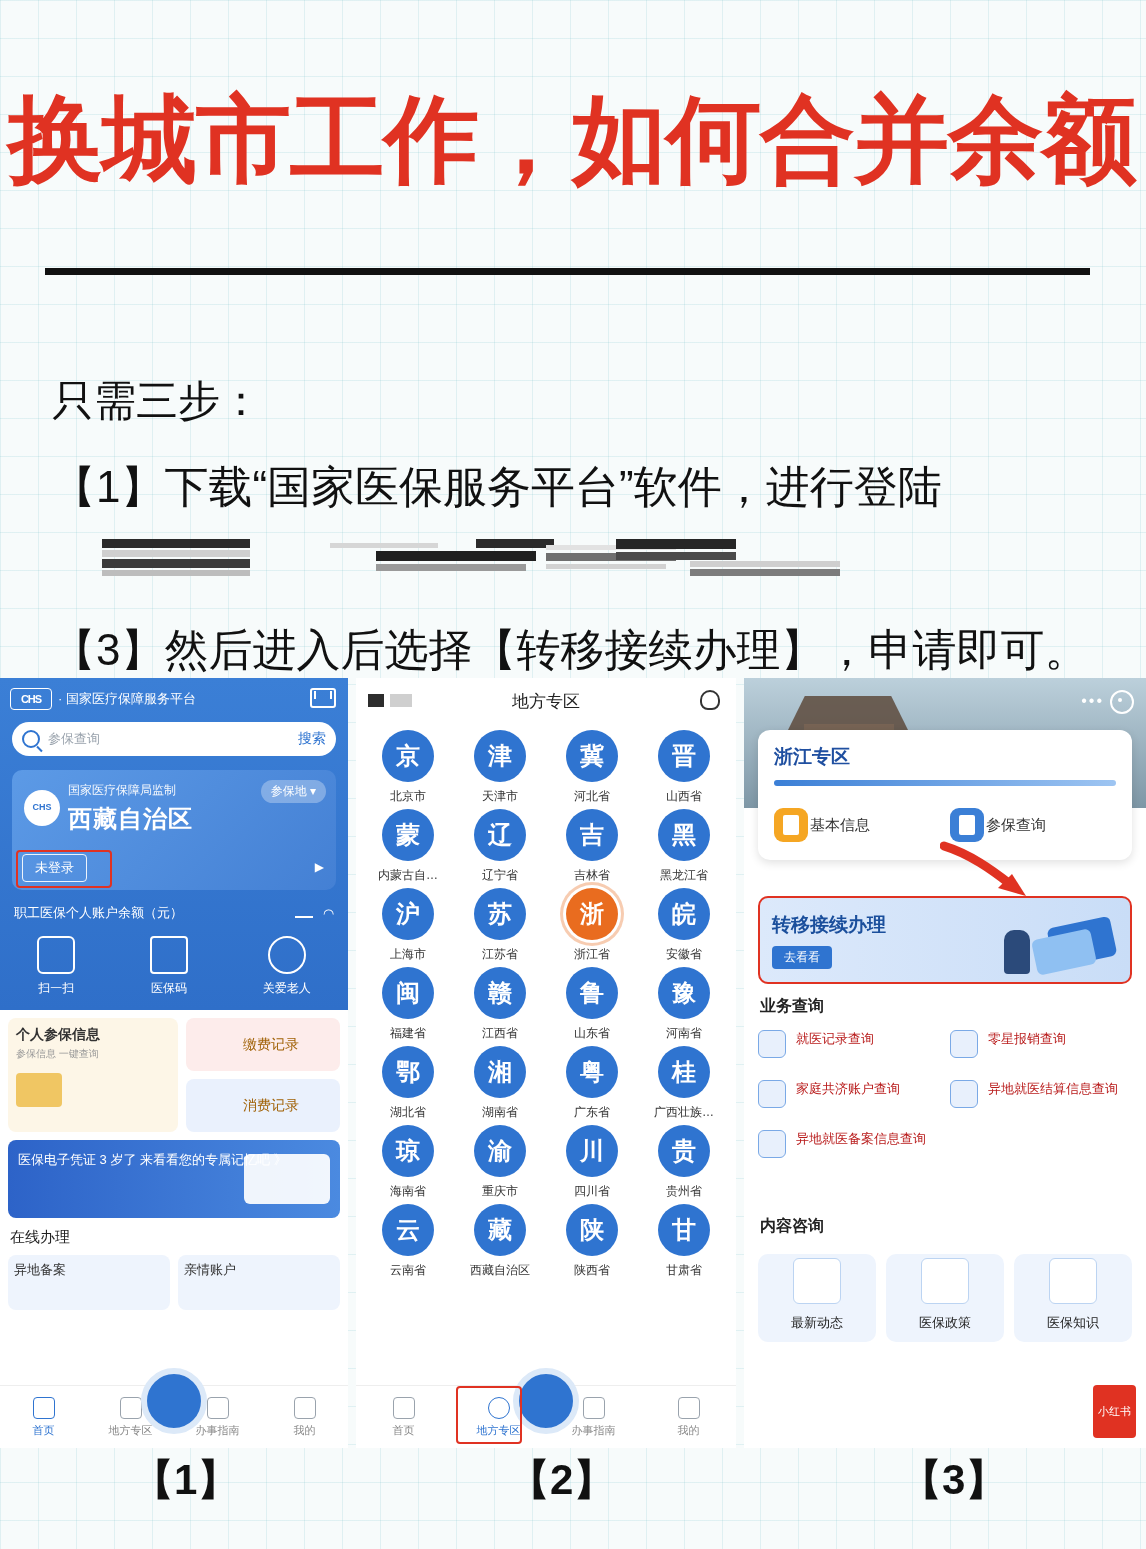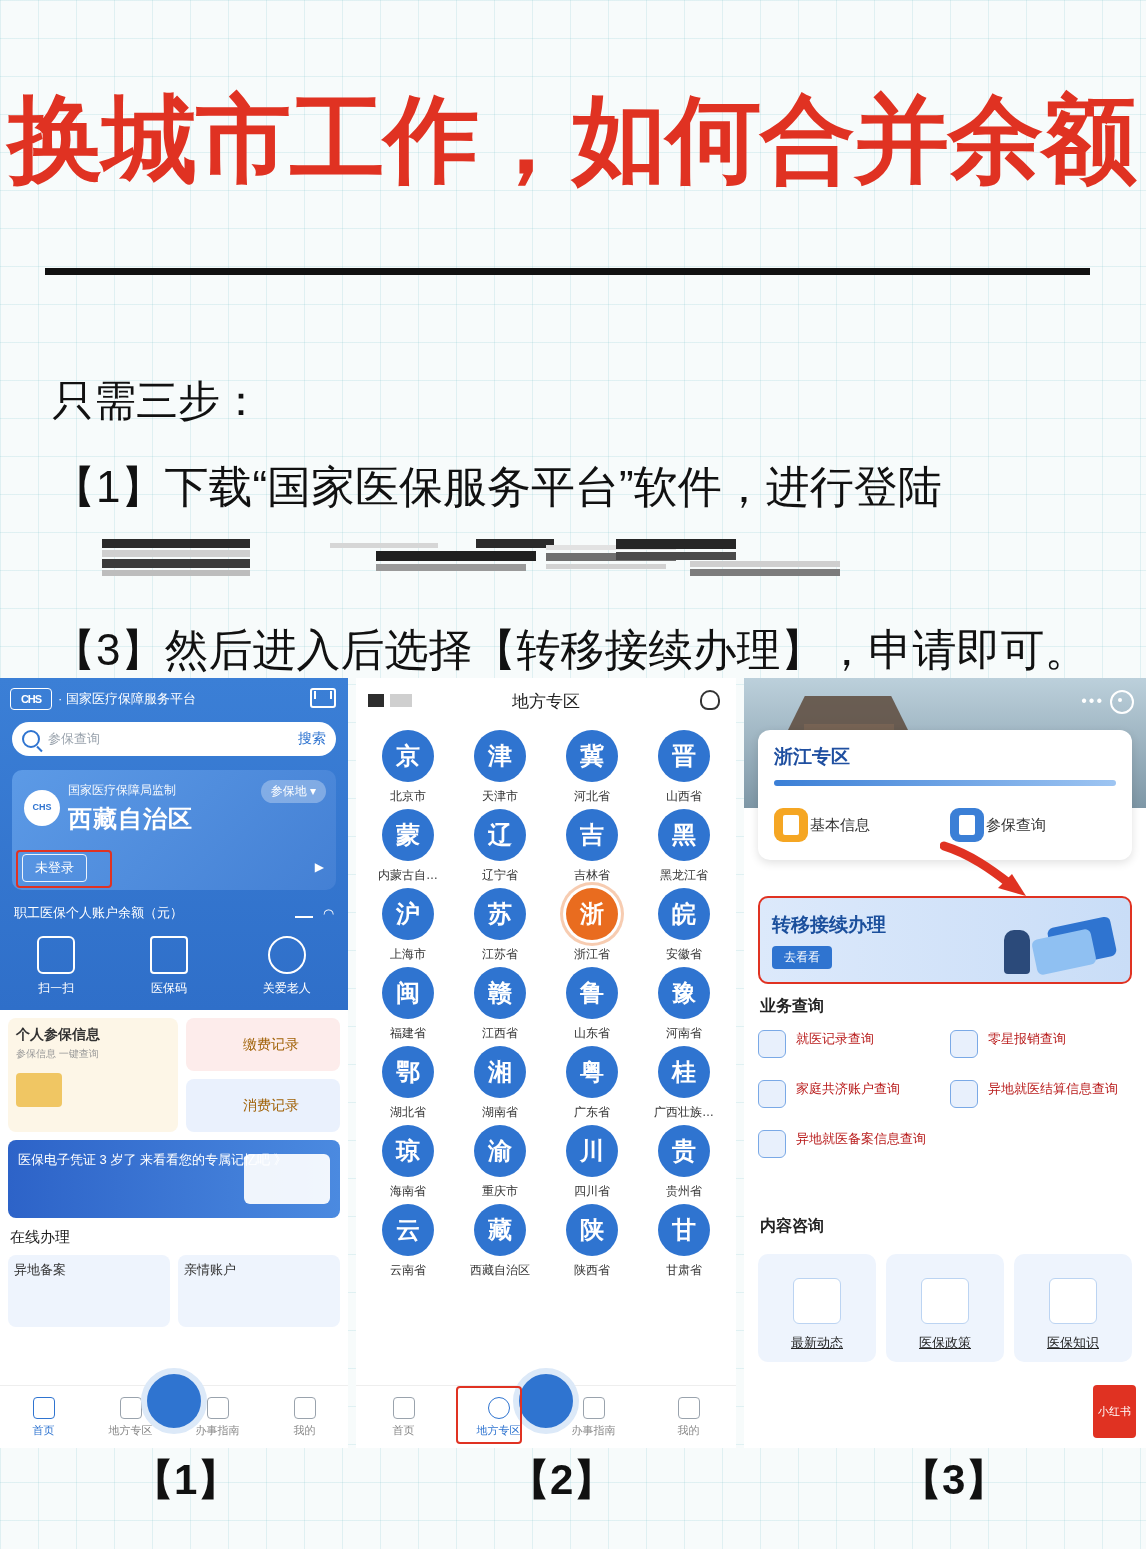--- a/index.html
+++ b/index.html
@@ -78,21 +78,21 @@
   .s1-mid-left .t{font-size:14px;color:#333;font-weight:bold;}
   .s1-mid-left .s{font-size:10px;color:#999;margin-top:3px;}
   .s1-mid-left .box{margin-top:12px;width:46px;height:34px;background:#f0c663;border-radius:4px;}
   .s1-mid-right{flex:1;display:flex;flex-direction:column;gap:8px;}
   .s1-mid-right div{flex:1;background:#fdeceb;border-radius:8px;display:flex;align-items:center;justify-content:center;font-size:14px;color:#a16207;position:relative;padding-left:16px;}
   .s1-mid-right div:last-child{background:#eaf1fd;}
   .s1-banner{margin:0 8px;height:78px;border-radius:8px;background:linear-gradient(90deg,#2d63c8,#4b8ae0);color:#fff;font-size:13px;padding:10px;box-sizing:border-box;line-height:1.5;position:relative;overflow:hidden;}
   .s1-banner .wt{position:absolute;right:10px;top:14px;width:86px;height:50px;background:#fff;border-radius:6px;opacity:.92;}
   .s1-online{font-size:15px;color:#222;margin:10px 0 0 10px;}
   .s1-online-row{display:flex;gap:8px;margin:8px;}
-  .s1-online-row div{flex:1;height:72px;background:#eef4fd;border-radius:8px;font-size:13px;color:#333;padding:6px;box-sizing:border-box;}
+  .s1-online-row div{flex:1;height:55px;background:#eef4fd;border-radius:8px;font-size:13px;color:#333;padding:6px;box-sizing:border-box;}
   .s1-tab{position:absolute;left:0;bottom:0;width:100%;height:62px;background:#fff;border-top:1px solid #eee;display:flex;align-items:center;justify-content:space-around;font-size:11px;color:#888;}
   .s1-tab .it{text-align:center;width:60px;}
   .s1-tab .dot{width:20px;height:20px;border:1.6px solid #9aa3ad;border-radius:4px;margin:0 auto 4px;}
   .s1-tab .center{position:absolute;left:50%;transform:translateX(-50%);bottom:14px;width:54px;height:54px;border-radius:50%;background:#2f74d0;border:6px solid #dce9f8;}
   .s1-tab .it.active{color:#2f74d0;}
   .s1-tab .it.active .dot{border-color:#2f74d0;}
 
   
   .s2-head{height:46px;display:flex;align-items:center;justify-content:center;position:relative;font-size:17px;color:#222;}
   .s2-head .left{position:absolute;left:12px;top:16px;display:flex;gap:6px;}
@@ -138,21 +138,21 @@
   .s3-transfer .fig .card2{position:absolute;right:26px;top:22px;width:60px;height:36px;background:#8fc0f2;border-radius:6px;transform:rotate(-12deg);}
   .s3-transfer .fig .person{position:absolute;left:4px;bottom:2px;width:26px;height:44px;background:#2b4a7a;border-radius:10px 10px 4px 4px;}
   .arrow-red{position:absolute;left:196px;top:162px;width:90px;height:60px;}
   .s3-sec{position:absolute;left:16px;font-size:16px;color:#222;font-weight:bold;}
   .s3-sec.a{top:318px;}
   .s3-sec.b{top:538px;}
   .s3-qgrid{position:absolute;left:14px;right:14px;top:352px;display:grid;grid-template-columns:1fr 1fr;row-gap:22px;column-gap:10px;}
   .s3-q{display:flex;gap:10px;align-items:flex-start;font-size:13px;color:#b91c1c;line-height:1.35;}
   .s3-q .ic{width:26px;height:26px;border-radius:6px;background:#e8f0fc;border:1.5px solid #7aa9e6;flex:0 0 auto;}
   .s3-cards{position:absolute;left:14px;right:14px;top:576px;display:flex;gap:10px;}
-  .s3-cards .c{flex:1;height:108px;background:#eef4fd;border-radius:10px;display:flex;flex-direction:column;align-items:center;justify-content:flex-end;padding-bottom:10px;box-sizing:border-box;font-size:13px;color:#222;text-decoration:underline;}
+  .s3-cards .c{flex:1;height:88px;background:#eef4fd;border-radius:10px;display:flex;flex-direction:column;align-items:center;justify-content:flex-end;padding-bottom:10px;box-sizing:border-box;font-size:13px;color:#222;}
   .s3-cards .c .art{width:46px;height:44px;background:#fff;border-radius:6px;margin-bottom:10px;border:1.5px solid #bcd4f2;}
   .s3-wm{position:absolute;right:10px;bottom:10px;display:flex;align-items:center;gap:4px;color:#fff;font-size:11px;}
   .s3-wm .bx{background:#e03222;border-radius:4px;padding:21px 5px;font-size:11px;line-height:1;}
 
   
   .caps{position:absolute;left:0;top:1452px;width:1146px;height:90px;}
   .cap{position:absolute;font-size:42px;color:#111;font-weight:bold;}
   .cap1{left:132px;}
   .cap2{left:508px;}
   .cap3{left:900px;}

